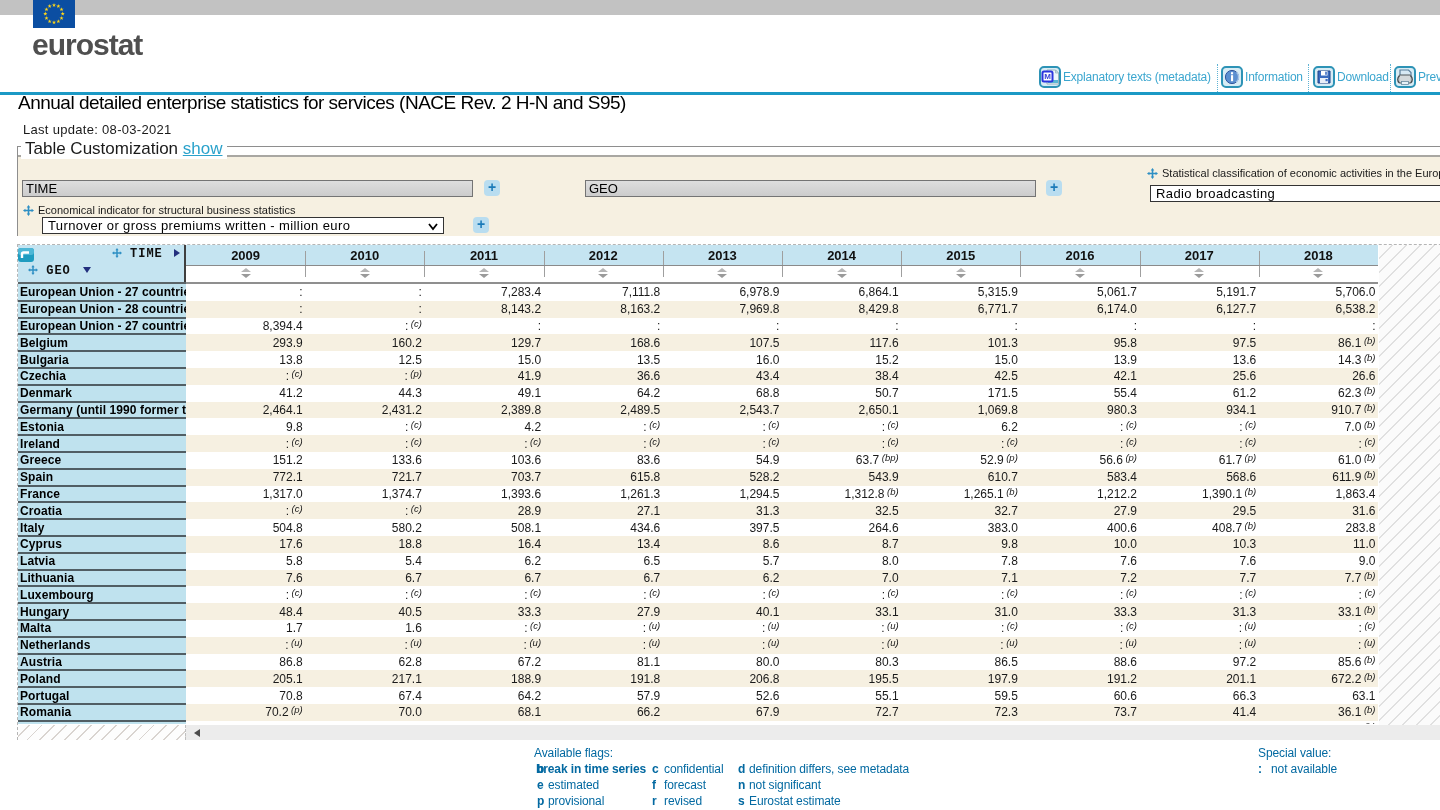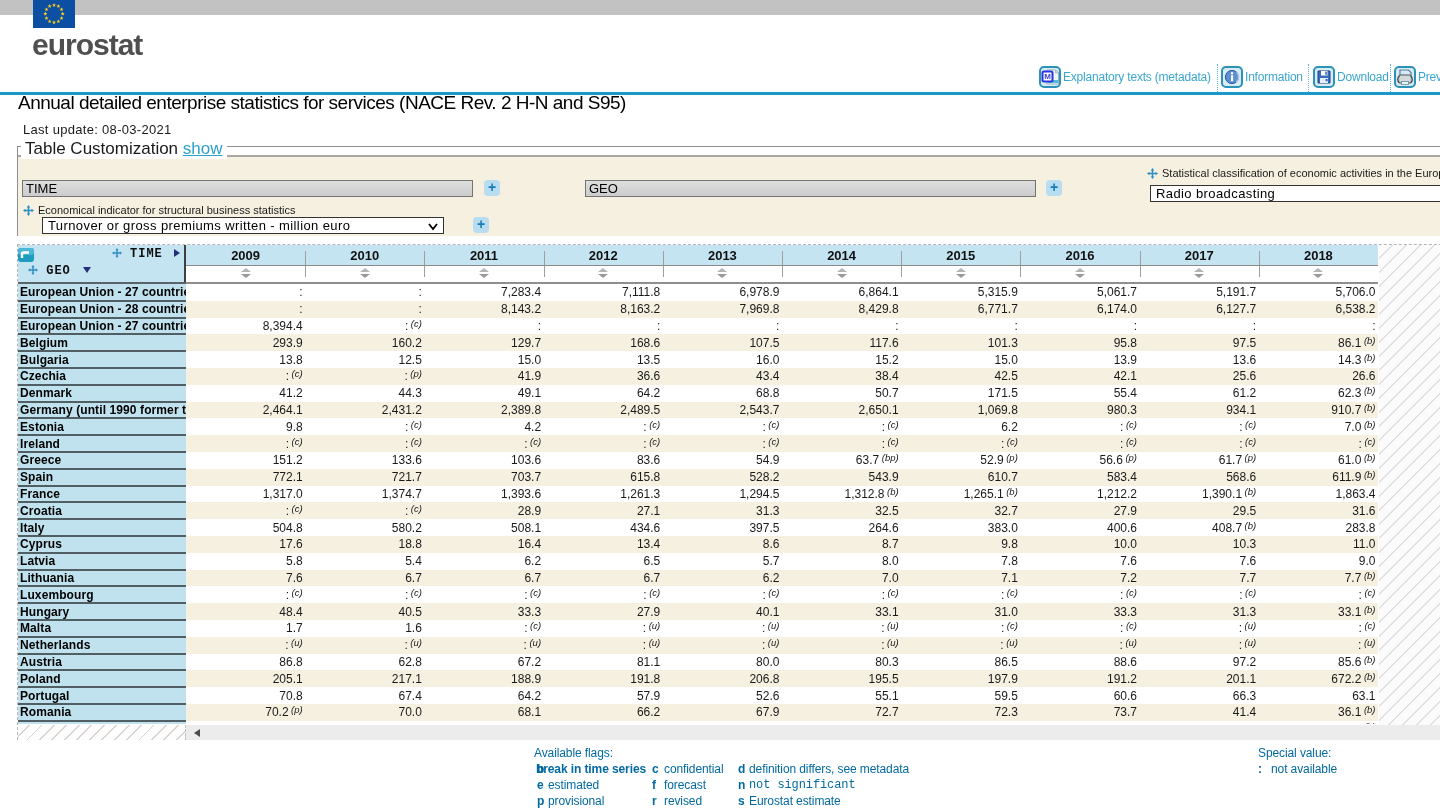--- a/index.html
+++ b/index.html
@@ -631,21 +631,21 @@
 <div class="lg" style="left:536px; top:762px;font-weight:bold;">break in time series</div>
 <div class="lg" style="left:652px; top:762px;"><b>c</b></div>
 <div class="lg" style="left:664px; top:762px;">confidential</div>
 <div class="lg" style="left:738px; top:762px;"><b>d</b></div>
 <div class="lg" style="left:749px; top:762px;">definition differs, see metadata</div>
 <div class="lg" style="left:537px; top:778px;"><b>e</b></div>
 <div class="lg" style="left:548px; top:778px;text-align:right;">estimated</div>
 <div class="lg" style="left:652px; top:778px;"><b>f</b></div>
 <div class="lg" style="left:664px; top:778px;">forecast</div>
 <div class="lg" style="left:738px; top:778px;"><b>n</b></div>
-<div class="lg" style="left:749px; top:778px;font-family:Liberation Mono, monospace;">not significant</div>
+<div class="lg" style="left:749px; top:778px;">not significant</div>
 <div class="lg" style="left:537px; top:794px;"><b>p</b></div>
 <div class="lg" style="left:548px; top:794px;">provisional</div>
 <div class="lg" style="left:652px; top:794px;"><b>r</b></div>
 <div class="lg" style="left:664px; top:794px;">revised</div>
 <div class="lg" style="left:738px; top:794px;"><b>s</b></div>
 <div class="lg" style="left:749px; top:794px;">Eurostat estimate</div>
 <div class="lg" style="left:1258px; top:746px;">Special value:</div>
 <div class="lg" style="left:1258px; top:762px;"><b>:</b></div>
 <div class="lg" style="left:1271px; top:762px;">not available</div>
 

